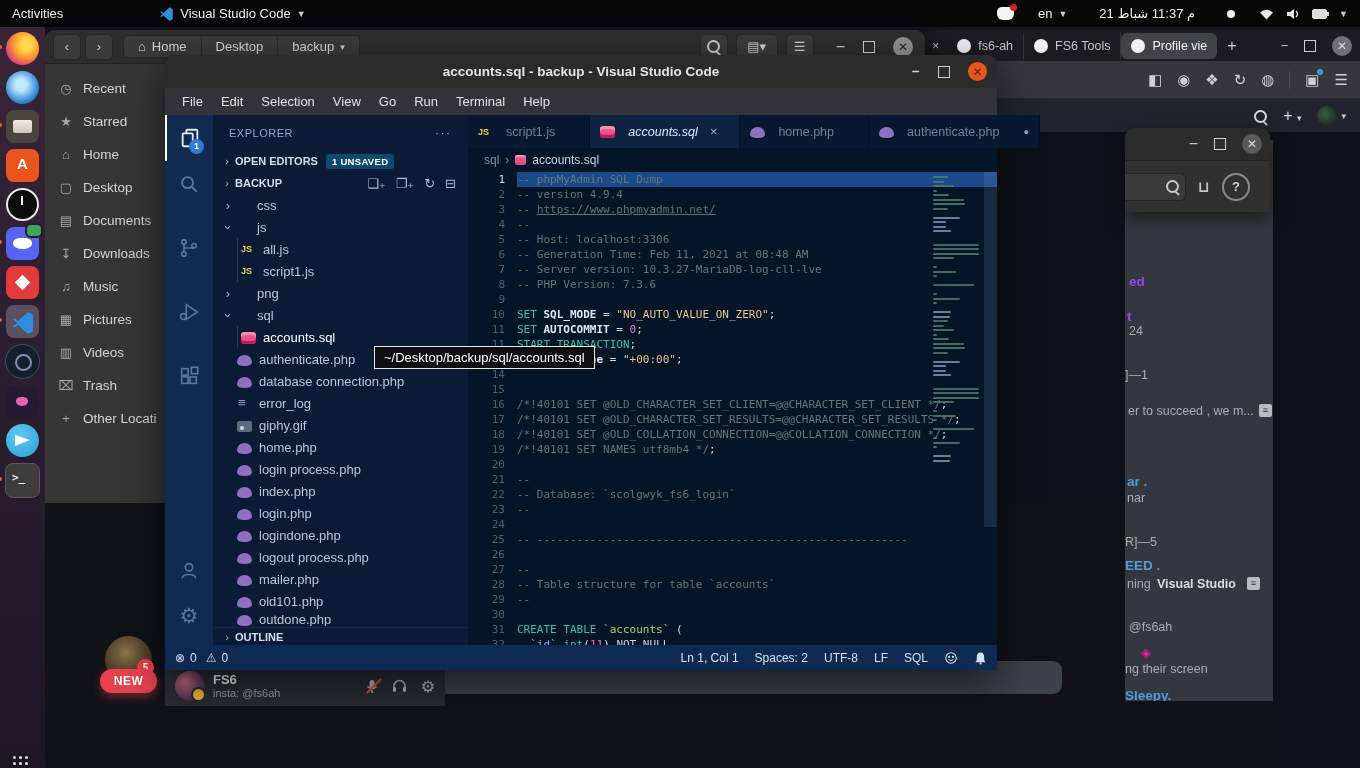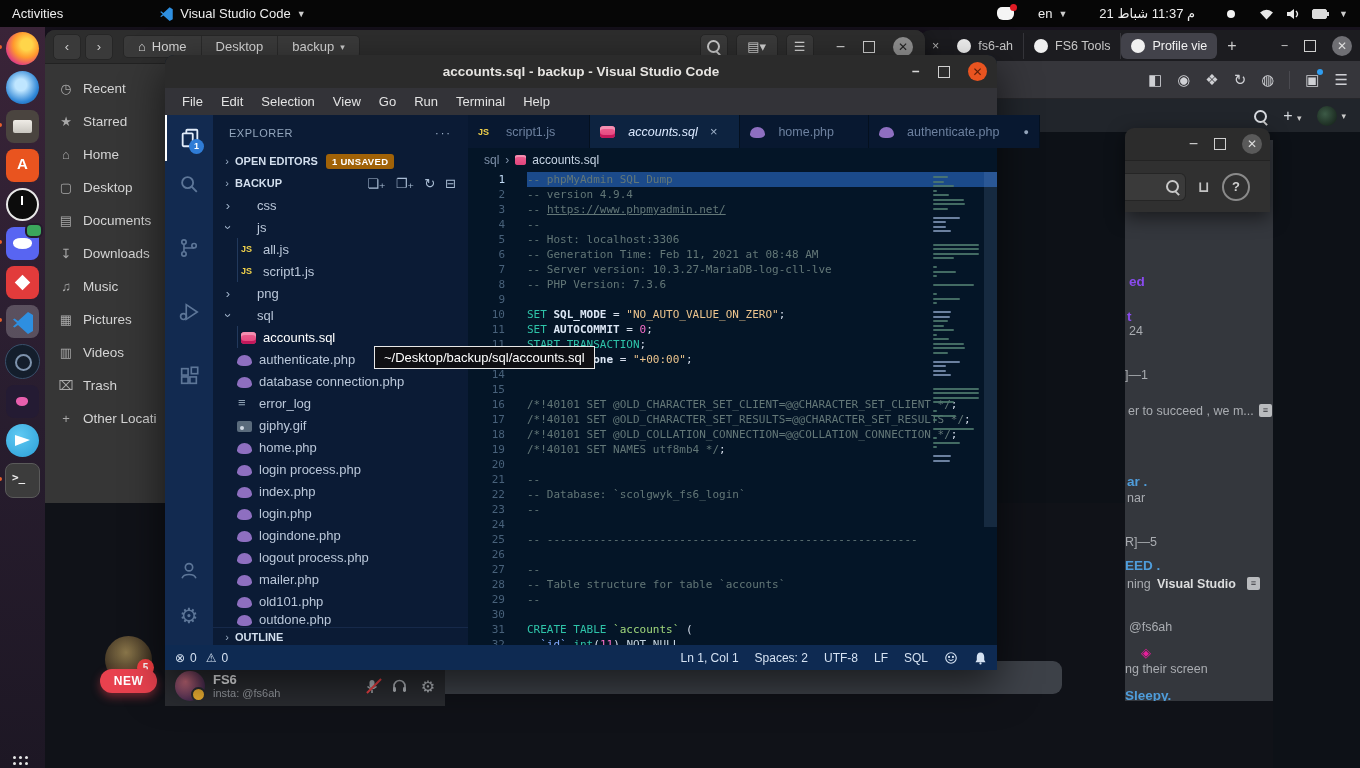--- a/index.html
+++ b/index.html
@@ -136,21 +136,21 @@
   .act-item.active{color:#e2ecf9;border-left:2px solid #fff;box-sizing:border-box;}
   .act-badge{position:absolute;right:9px;bottom:7px;min-width:15px;height:15px;border-radius:50%;background:#2f7cd6;color:#fff;
              font:bold 9px/15px sans-serif;text-align:center;}
   .act-bottom{margin-top:auto;}
   .sidebar{width:255px;background:#0b1b35;display:flex;flex-direction:column;font-size:13px;color:#b9c6d8;position:relative;}
   .exp-title{height:35px;display:flex;align-items:center;padding:0 16px;font-size:11px;letter-spacing:.5px;color:#93a6bd;}
   .exp-title .dots{margin-left:auto;letter-spacing:2px;color:#a9bcd3;}
   .sec-row{height:22px;display:flex;align-items:center;padding:0 4px 0 6px;font-weight:bold;font-size:11px;color:#d3dfee;}
   .sec-row .chev{width:16px;text-align:center;font-weight:normal;color:#9fb2c9;transform:none;display:inline-block;}
   .chev-open{transform:rotate(90deg);display:inline-block;}
-  .badge-unsaved{margin-left:8px;background:#a16207;color:#fff;font:bold 9.5px/15px sans-serif;padding:0 6px;border-radius:3px;letter-spacing:.3px;}
+  .badge-unsaved{margin-left:8px;background:#0c4a6e;color:#fff;font:bold 9.5px/15px sans-serif;padding:0 6px;border-radius:3px;letter-spacing:.3px;}
   .sec-actions{margin-left:auto;display:flex;gap:10px;color:#a9bcd3;font-size:13px;font-weight:normal;padding-right:8px;}
   .tree{flex:1;overflow:hidden;position:relative;}
   .trow{height:22px;display:flex;align-items:center;white-space:nowrap;color:#bac7d9;}
   .trow.fold{padding-left:8px;}
   .trow.fold::before{content:"›";width:14px;color:#9fb2c9;display:inline-block;text-align:center;}
   .trow.fold.open::before{transform:rotate(90deg);}
   .trow.file{padding-left:24px;}
   .trow.file.nest{padding-left:28px;background:linear-gradient(#22395c,#22395c) 24px 0/1px 100% no-repeat;}
   .trow.sel{background:#1b4b92;color:#fff;}
   .trow.cut{height:14px;overflow:hidden;}
@@ -169,21 +169,21 @@
   .tabsbar{height:33px;background:#020d1c;display:flex;align-items:stretch;}
   .tab{display:flex;align-items:center;gap:6px;padding:0 10px;font-size:12.5px;color:#6d819f;background:#081830;border-right:1px solid #04101f;}
   .tab.active{background:#0d2340;color:#dbe9ff;font-style:italic;}
   .tab .close{margin-left:6px;color:#9fb2c9;font-size:13px;}
   .tab .dot{margin-left:6px;color:#93a4ba;font-size:9px;}
   .breadcrumb{height:24px;display:flex;align-items:center;gap:6px;padding-left:16px;font-size:12px;color:#7e90a8;}
   .bc-db{width:11px;height:10px;background:linear-gradient(#f06292,#e0447c);border-radius:3px/2px;box-shadow:inset 0 2px 0 #f48fb1;}
   .codearea{flex:1;position:relative;overflow:hidden;font:11px/15px "DejaVu Sans Mono",monospace;}
   .cl{height:15px;white-space:pre;display:flex;}
   .ln{width:37px;text-align:right;color:#48617a;flex:none;}
-  .lc{margin-left:22px;}
+  .lc{margin-left:12px;}
   .cl.hl .lc{background:#1b4a8a;min-width:500px;}
   .cl.hl .ln{color:#c3dcf7;}
   .cm{color:#637777;} .lk{color:#637777;text-decoration:underline;}
   .kw{color:#2ec4a9;} .id{color:#dce7f5;font-weight:bold;} .pl{color:#d6deeb;}
   .st{color:#ecc48d;} .nu{color:#f76ec9;} .bt{color:#a2d97c;} .bl{color:#82aaff;} .kw2{color:#c5d4e0;}
   .minimap{position:absolute;right:16px;top:4px;width:50px;bottom:0;opacity:.85;}
   .mmrow{position:absolute;left:2px;height:2px;border-radius:1px;}
   .mm-c{background:#4f7a6e;} .mm-p{background:#7d93b5;}
   .vsscroll{position:absolute;right:0;top:0;width:13px;height:355px;background:rgba(137,170,222,.14);}
   .statusbar{height:25px;background:#0e2a52;display:flex;align-items:center;color:#d5e2f2;font-size:12px;padding:0 10px;}

